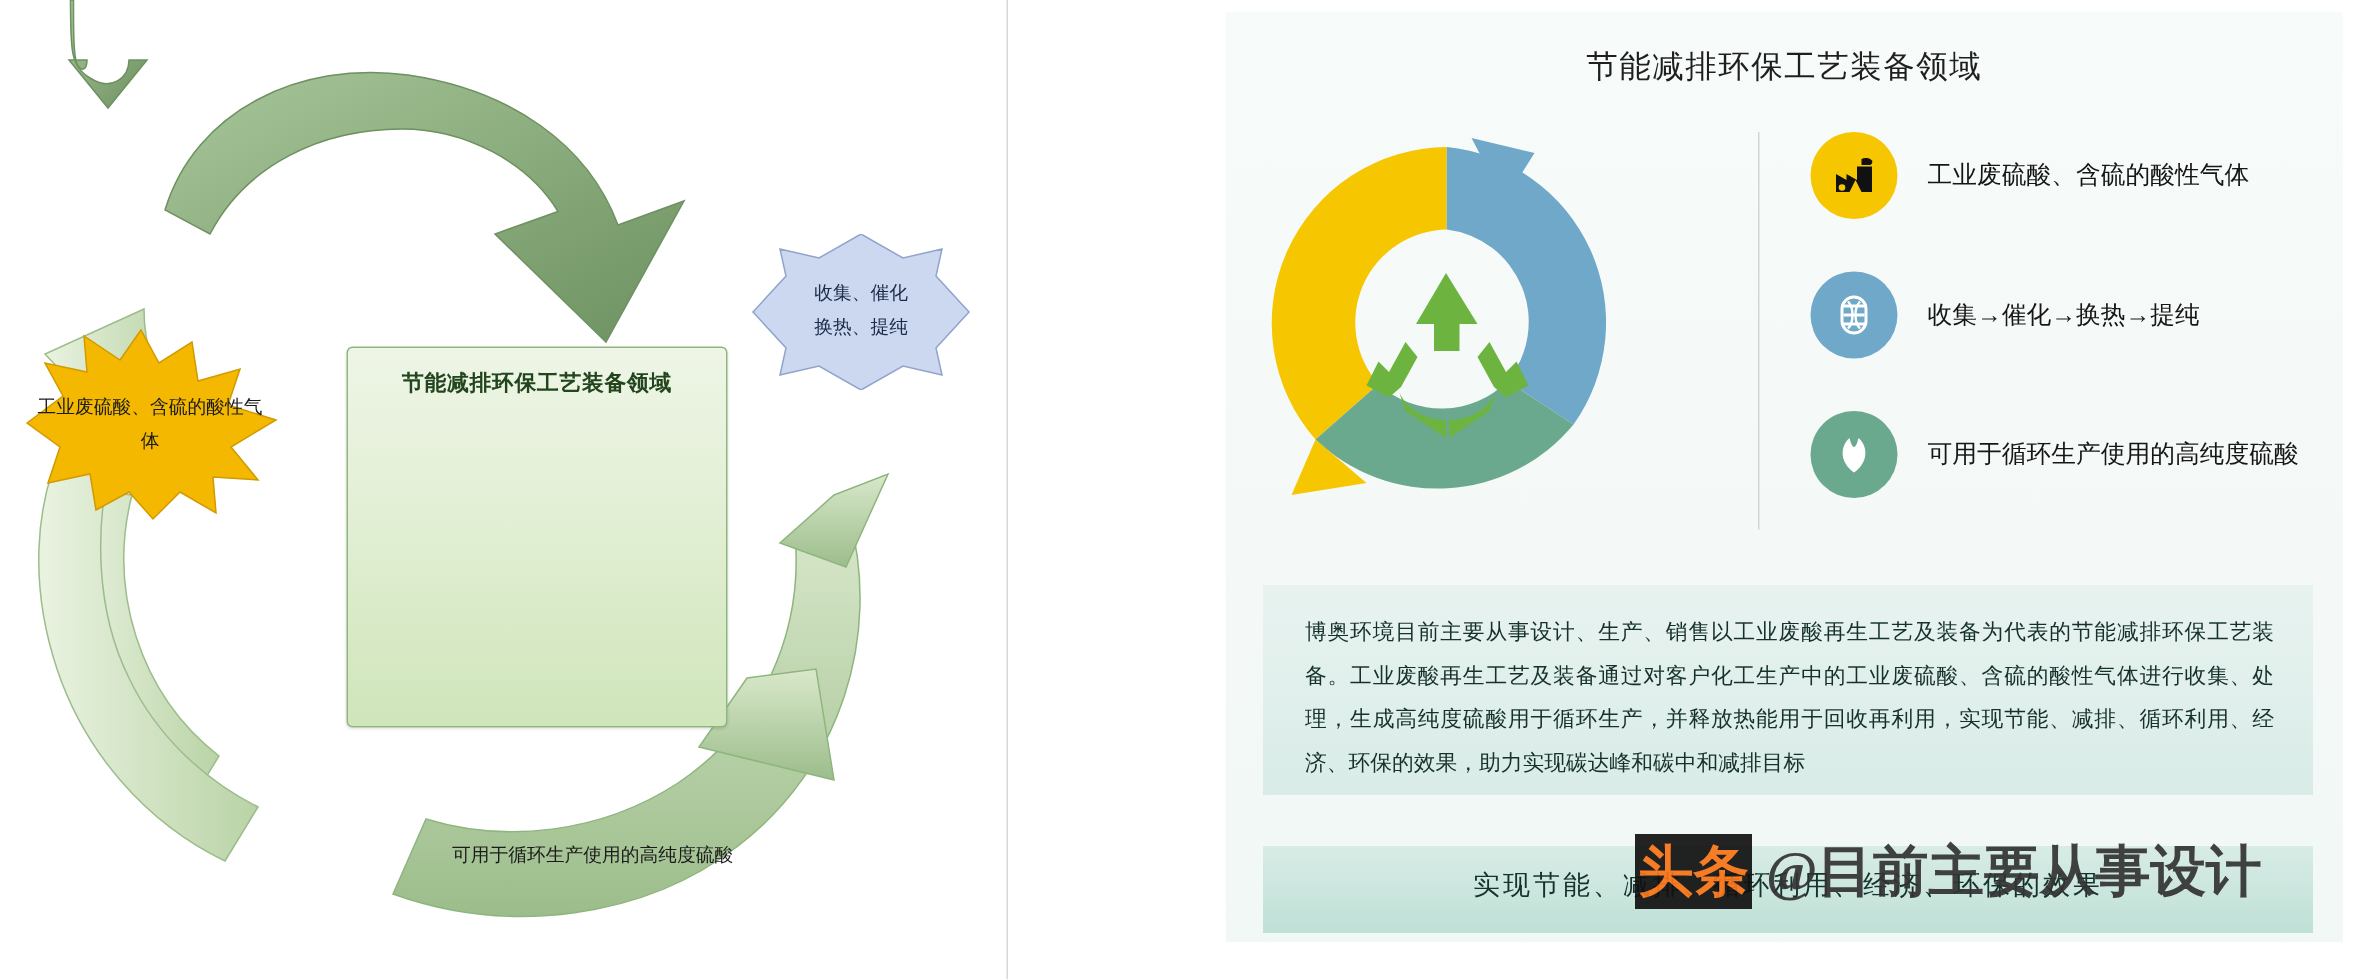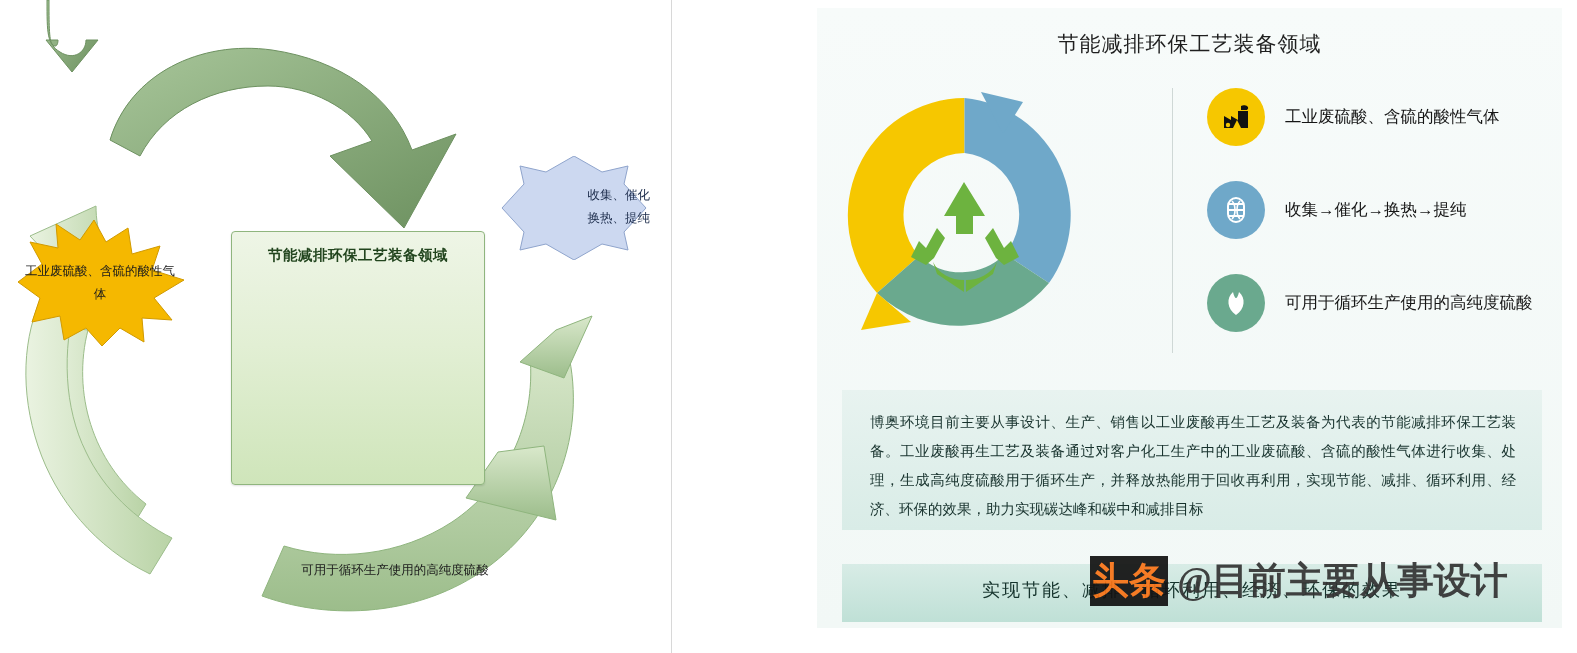--- a/index.html
+++ b/index.html
@@ -52,21 +52,21 @@
     font-weight:bold;
     text-decoration:underline;
   }
 
   
   .blue-star{
     position:absolute;left:498px;top:156px;width:152px;height:104px;
   }
   .blue-star .lbl{
     position:absolute;left:0;top:28px;width:152px;
-    text-align:right;
+    text-align:center;
     font-size:12.5px;line-height:1.85;color:#1b2b4a;
     font-family:"Liberation Serif", serif;
   }
 
   
   .yellow-star{
     position:absolute;left:10px;top:218px;width:180px;height:130px;
   }
   .yellow-star .lbl{
     position:absolute;left:14px;top:42px;width:152px;

